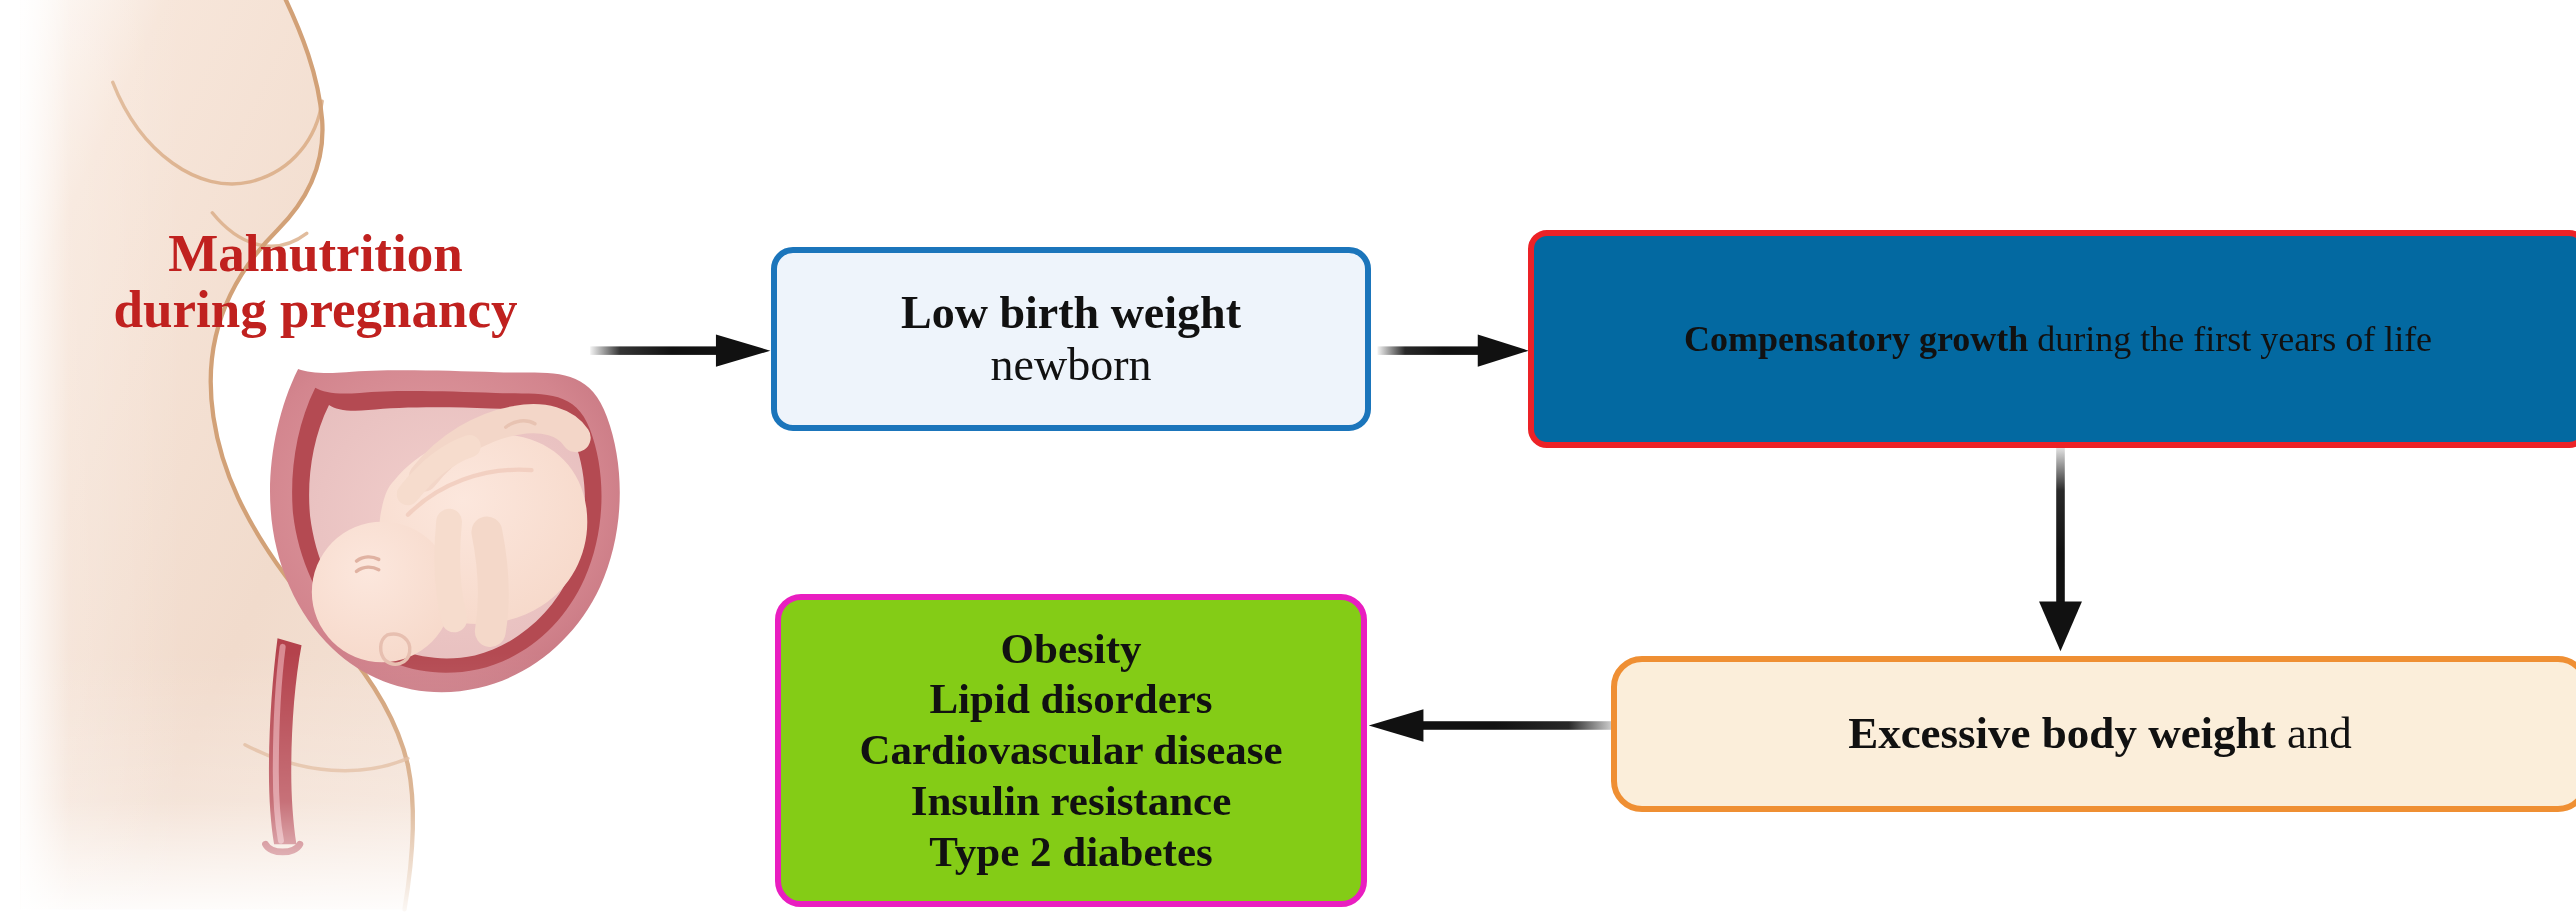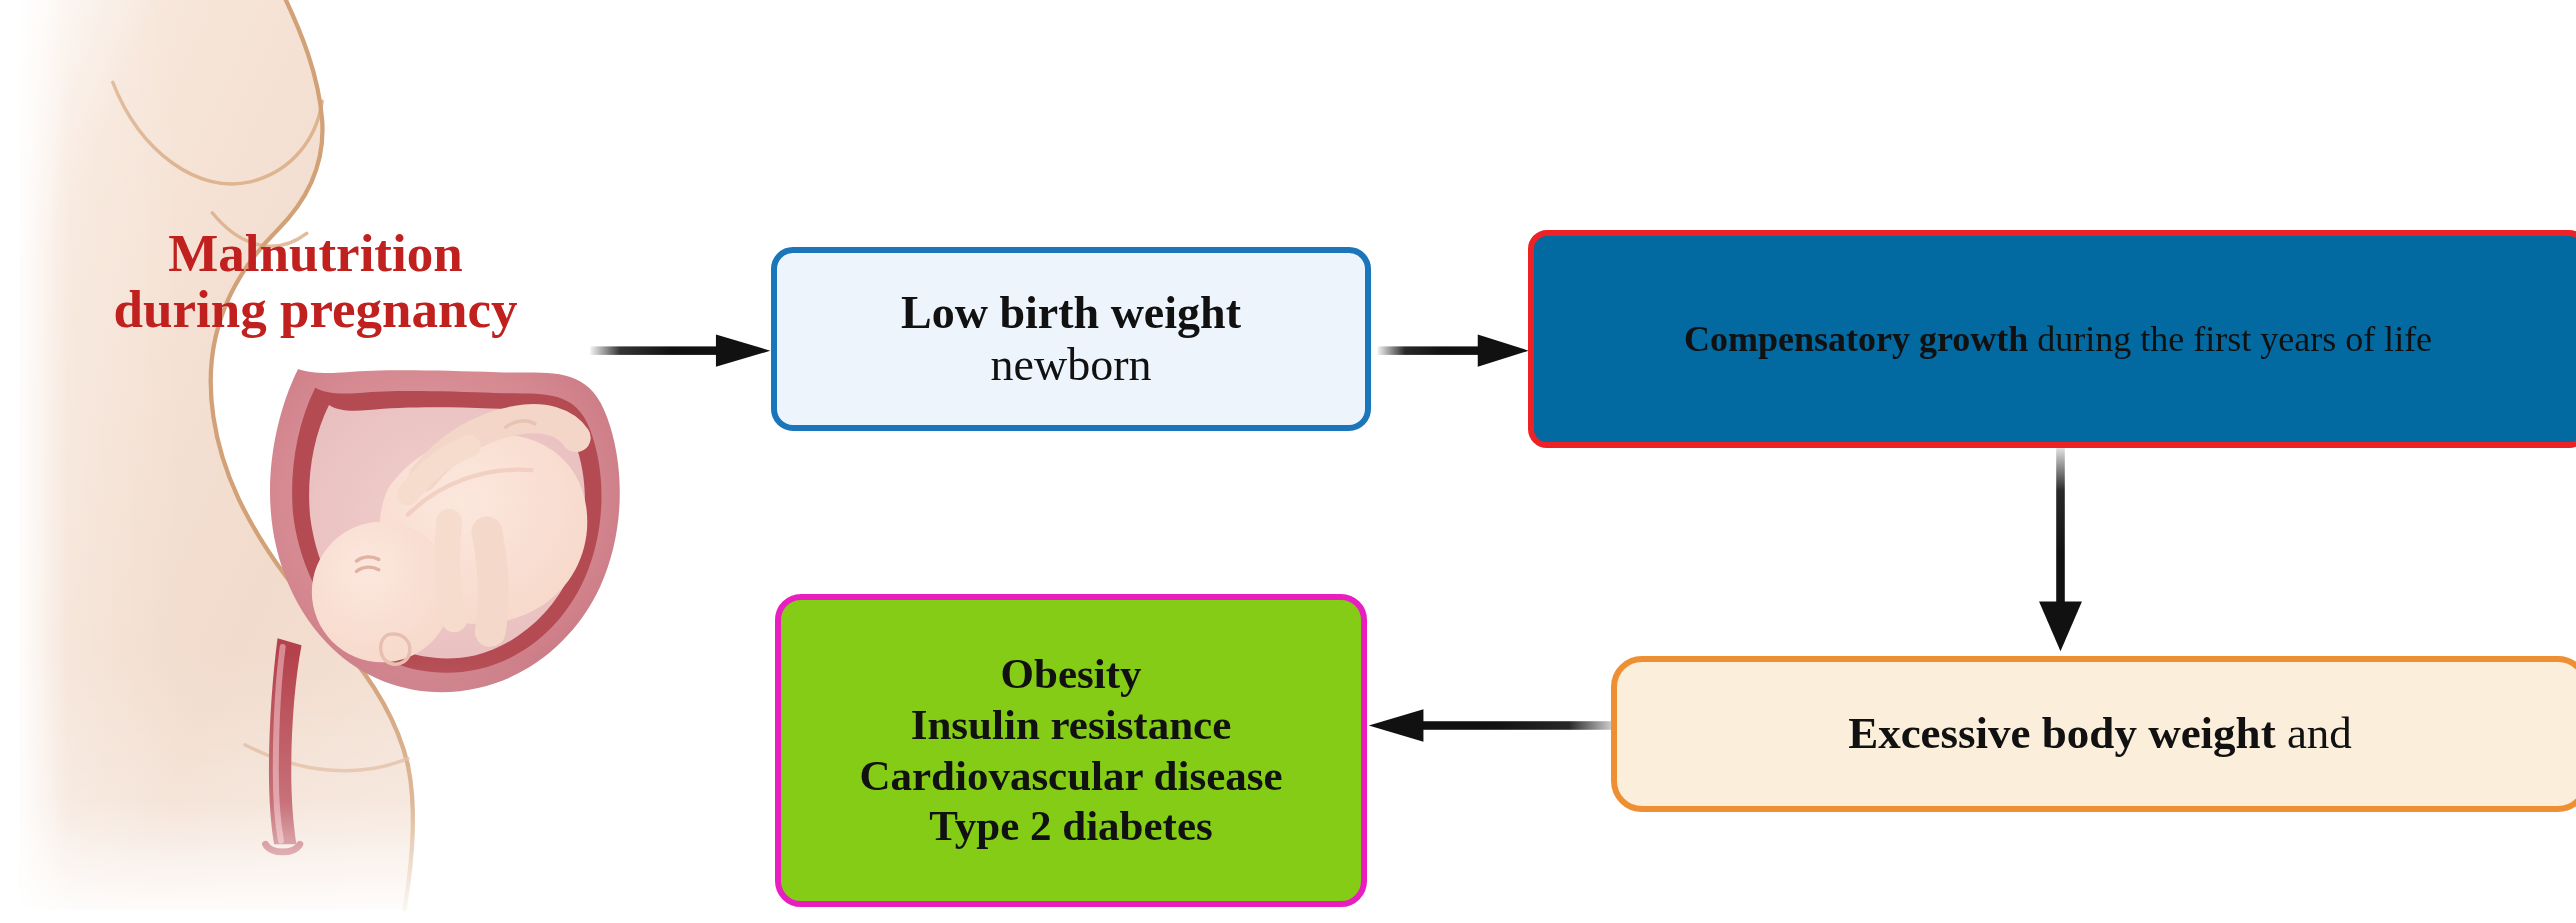--- a/index.html
+++ b/index.html
@@ -336,20 +336,21 @@
 
   <div class="node-box" id="box-excessive-weight">
     <div class="node-text">
       <span class="b">Excessive body weight</span><span class="r"> and</span><br>
     </div>
   </div>
 
   <div class="node-box" id="box-outcomes">
     <div class="node-text">
       <div>Obesity</div>
+      <div>Lipid disorders</div>
+      <div>Cardiovascular disease</div>
       <div>Insulin resistance</div>
-      <div>Cardiovascular disease</div>
       <div>Type 2 diabetes</div>
     </div>
   </div>
 
 </div>
 
 
 </body></html>

